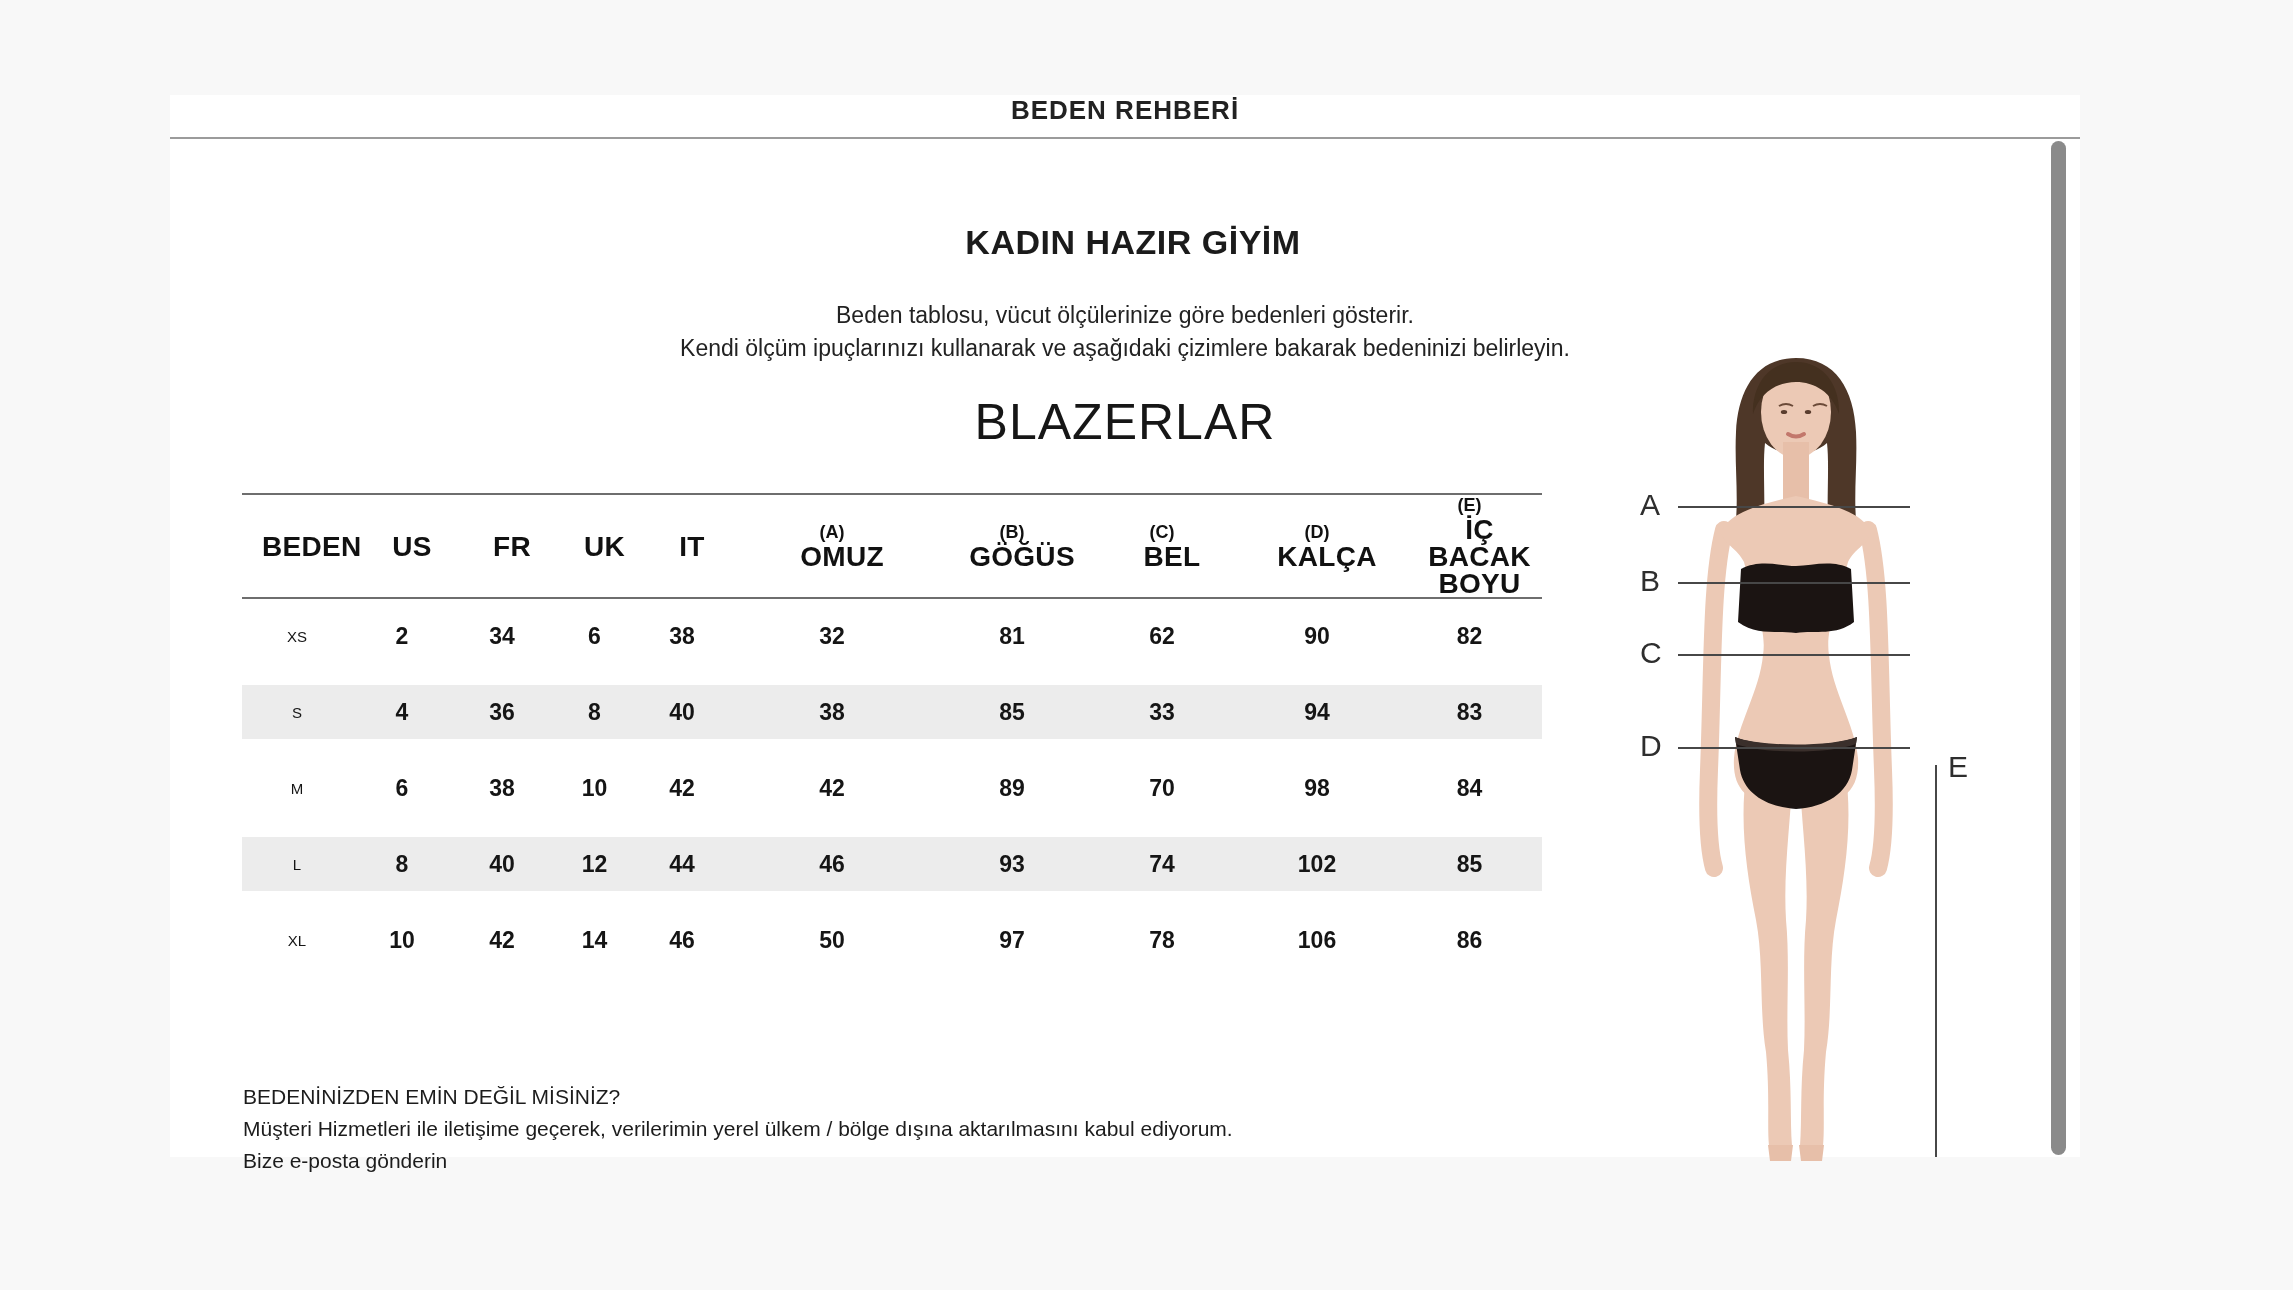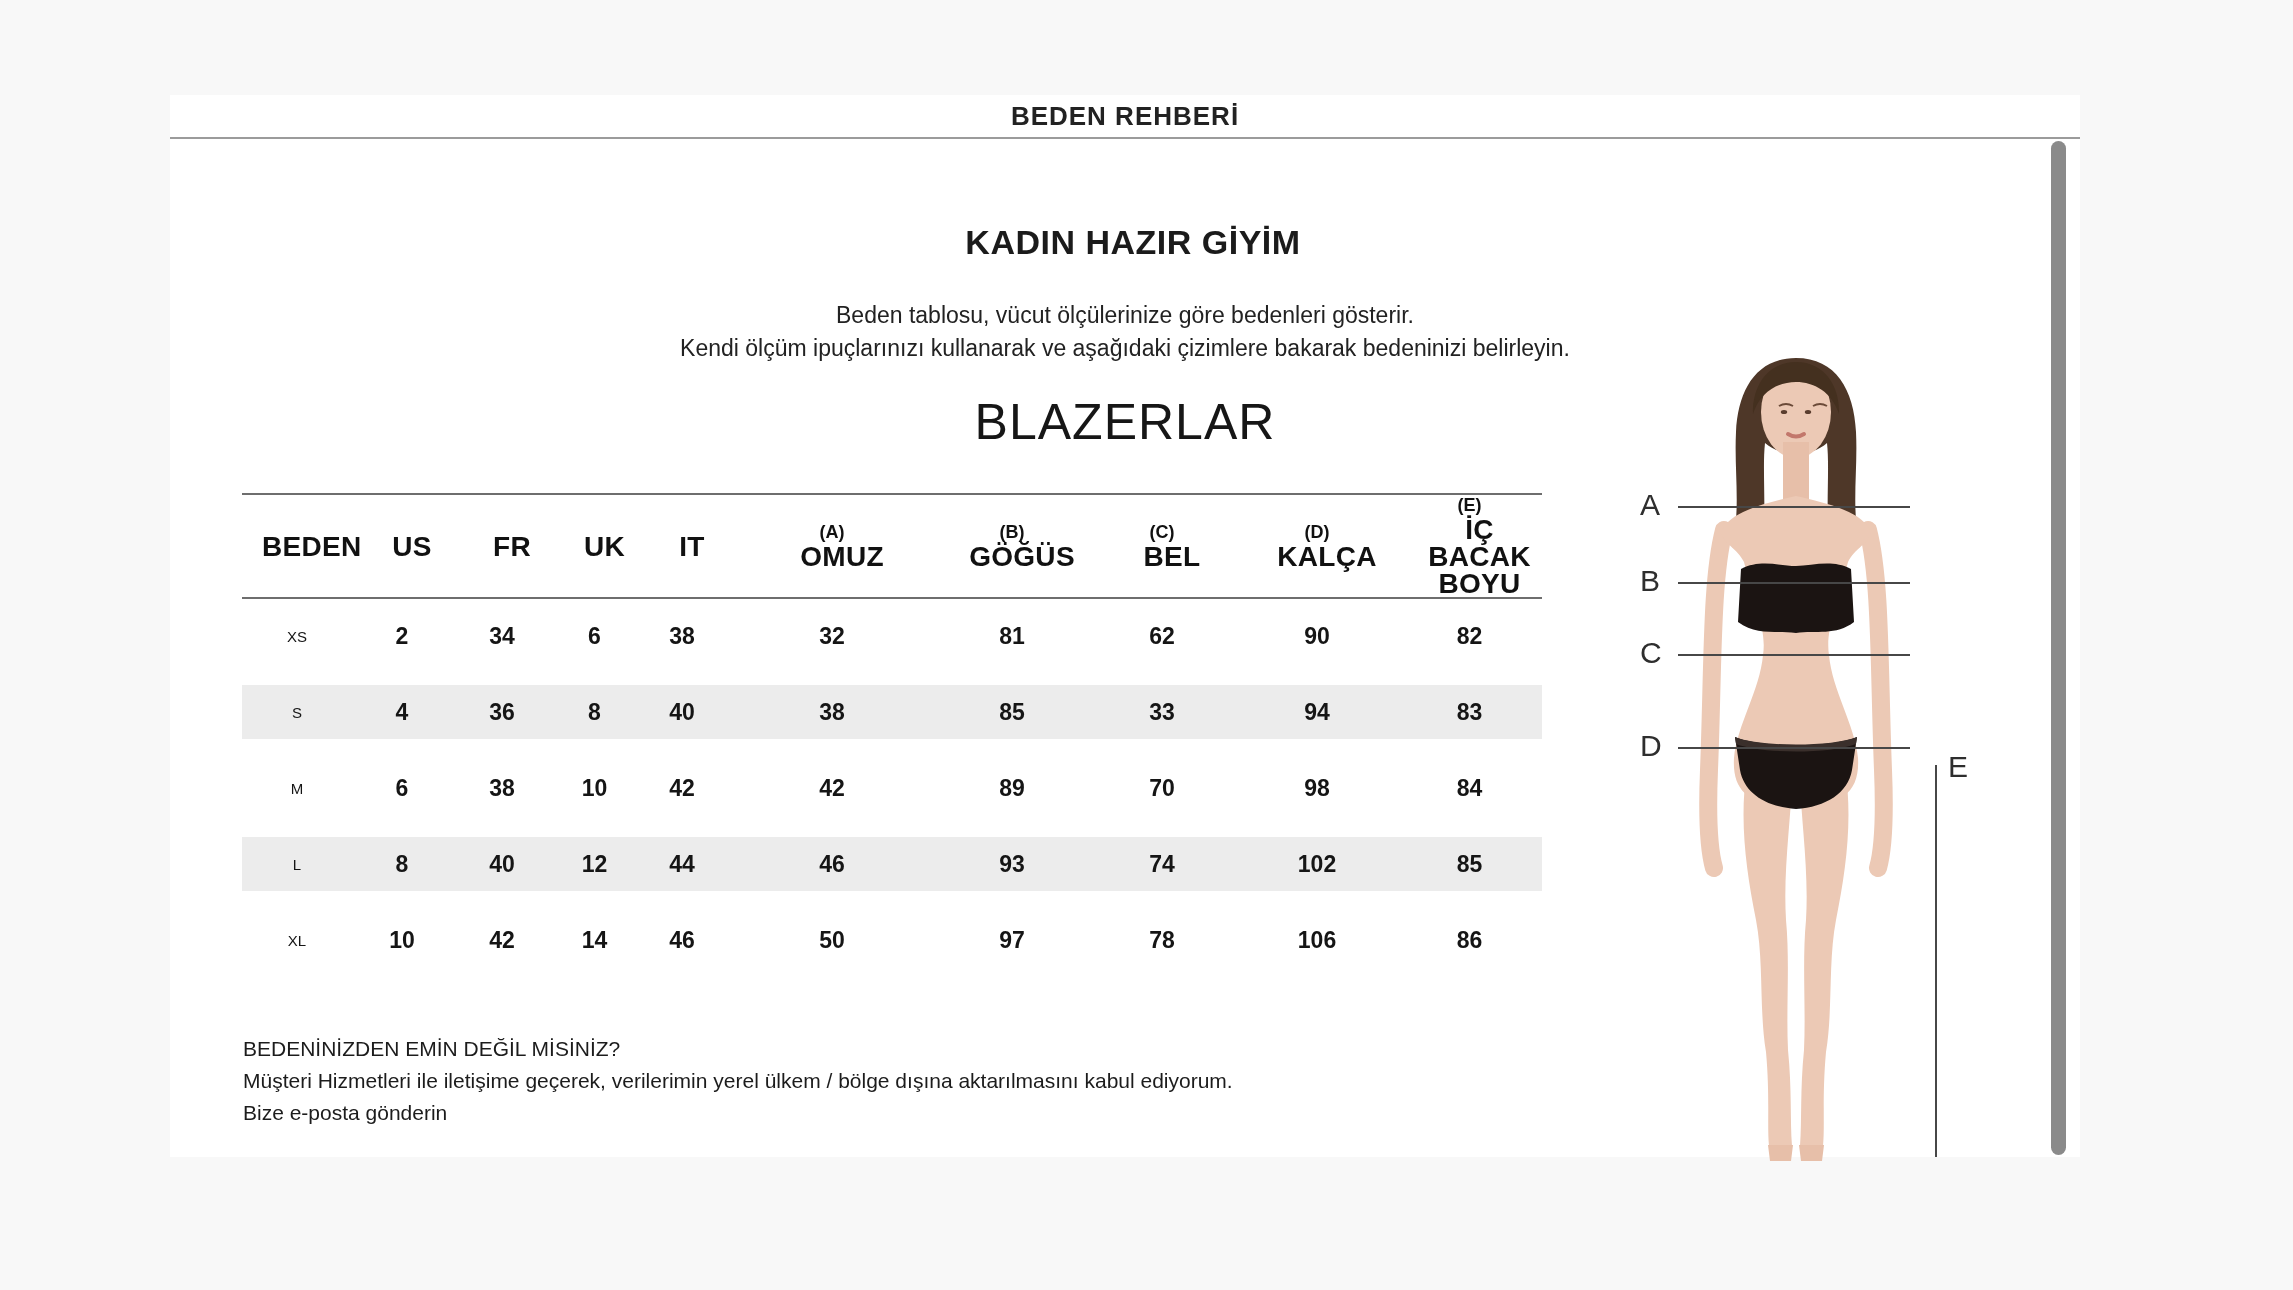--- a/index.html
+++ b/index.html
@@ -5,21 +5,21 @@
   html,body{margin:0;padding:0;}
   body{
     width:2293px;height:1290px;position:relative;overflow:hidden;
     background:#f8f8f8;color:#1d1d1d;
     font-family:"Liberation Sans","DejaVu Sans",sans-serif;
   }
   .panel{position:absolute;left:170px;top:95px;width:1910px;height:1062px;background:#ffffff;}
   .panel-header{
     position:absolute;top:0;left:0;width:100%;height:42px;
     border-bottom:2px solid #9b9b9b;background:#fff;
-    display:flex;align-items:center;justify-content:center;
+    display:flex;justify-content:center;
     font-size:26px;font-weight:700;letter-spacing:1px;color:#222;
   }
   
   .scrollbar{position:absolute;top:46px;right:14px;width:15px;height:1014px;}
   .scroll-thumb{position:absolute;left:0;top:0;width:15px;height:100%;background:#8a8a8a;border-radius:8px;}
 
   .cat-title{position:absolute;top:120px;left:0;width:1910px;margin:8px;text-align:center;
     font-size:34px;font-weight:700;letter-spacing:.5px;color:#1b1b1b;}
   .intro{position:absolute;top:164px;left:0;width:1910px;text-align:center;
     font-size:23px;line-height:33px;color:#222;margin-top:40px;}
@@ -39,21 +39,21 @@
   .size-table thead .code{font-size:18px;font-weight:600;line-height:21px;color:#111;}
   .size-table thead th.col-beden{text-align:left;}
   .size-table tbody th{font-size:15px;font-weight:400;color:#151515;}
   .size-table tbody td{font-size:23px;font-weight:600;color:#151515;}
   .size-table tbody tr.shaded th,.size-table tbody tr.shaded td{
     background:#ececec;
     box-shadow:inset 0 11px 0 #ffffff, inset 0 -11px 0 #ffffff;
   }
 
   
-  .footer{position:absolute;left:73px;top:938px;font-size:21px;line-height:32px;color:#1c1c1c;}
+  .footer{position:absolute;left:73px;top:986px;font-size:21px;line-height:32px;color:#1c1c1c;}
   .footer .email-link{cursor:pointer;}
 
   
   .figure{position:absolute;left:1450px;top:255px;width:400px;height:820px;}
   .figure svg{position:absolute;left:0;top:0;}
   .mline{position:absolute;left:58px;width:232px;height:2px;background:#474747;}
   .mline.a{top:156px;}
   .mline.b{top:232px;}
   .mline.c{top:304px;}
   .mline.d{top:397px;}

